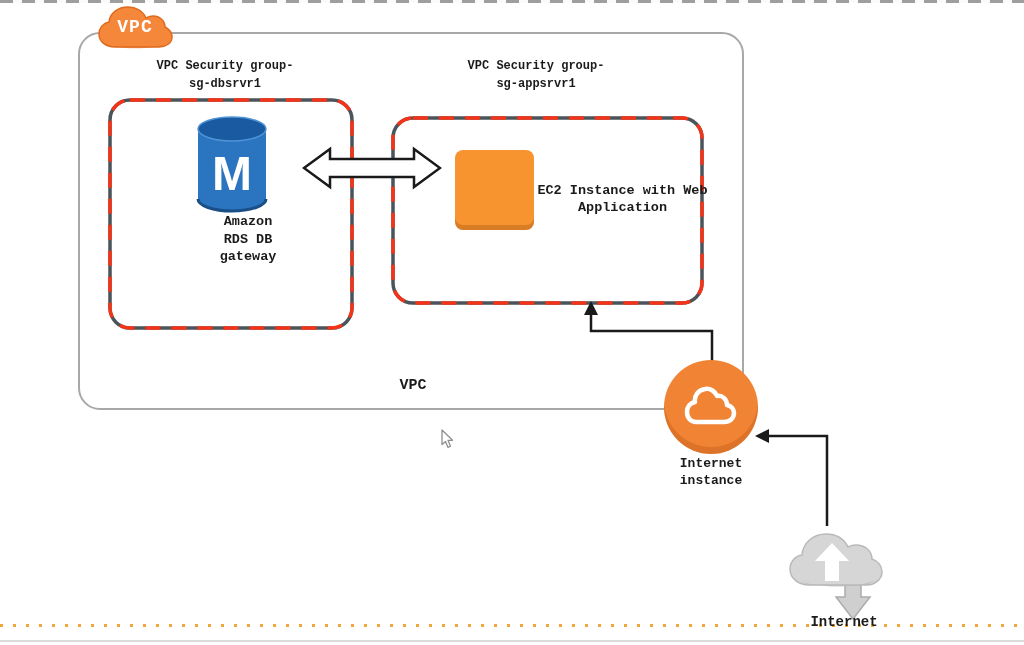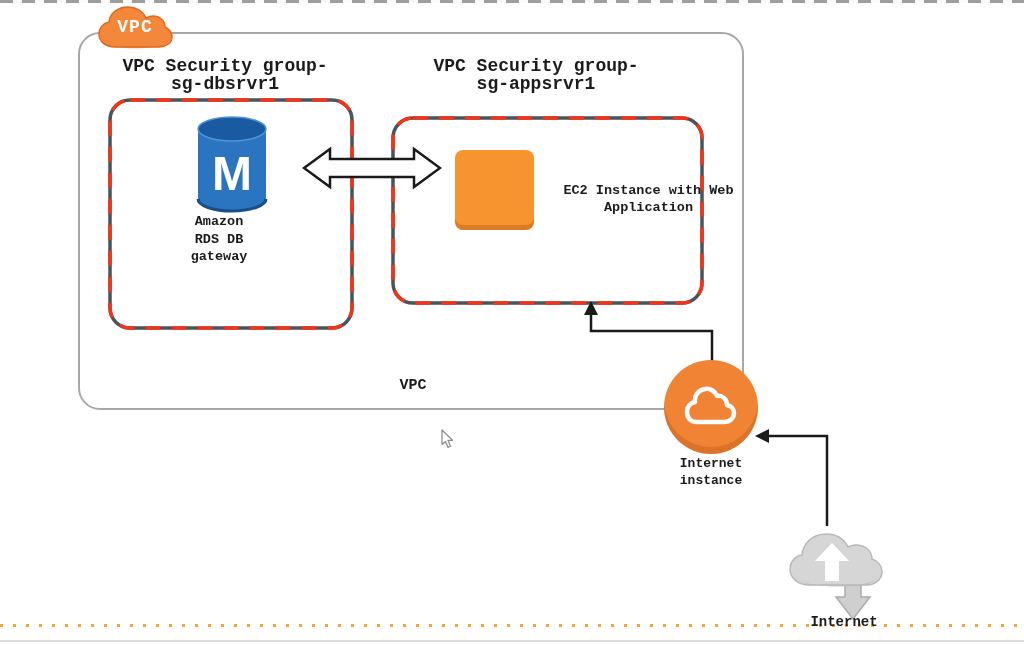--- a/index.html
+++ b/index.html
@@ -11,30 +11,30 @@
   
   .top-dashes{left:0;top:0;width:1024px;height:3px;opacity:.55;
     background:repeating-linear-gradient(to right,rgba(60,60,60,.9) 0 13px,rgba(210,210,210,.2) 13px 22px);}
   
   .vpc-box{left:78px;top:32px;width:662px;height:374px;border:2px solid #A8A8A8;border-radius:22px;background:transparent;}
   .vpc-label{left:353px;top:377px;width:120px;font-size:15px;}
   
   .vpc-badge-svg{left:95px;top:3px;width:80px;height:48px;}
   .vpc-badge-label{left:104px;top:17px;width:62px;font-size:18px;color:#ffffff;letter-spacing:1px;}
   
-  .sg-label{font-size:18px;line-height:17.5px;}
+  .sg-label{font-size:12px;line-height:17.5px;}
   .sg-db-label{left:120px;top:58px;width:210px;}
   .sg-app-label{left:431px;top:58px;width:210px;}
   
   .rds-svg{left:189px;top:114px;width:86px;height:100px;}
-  .rds-label{left:166px;top:213px;width:106px;font-size:13.5px;line-height:17.5px;}
+  .rds-label{left:195px;top:213px;width:106px;font-size:13.5px;line-height:17.5px;}
   
   .ec2-box{left:455px;top:150px;width:79px;height:80px;border-radius:8px;background:#F7942F;
     box-shadow:inset 0 -5px 0 rgba(140,70,10,.28);}
-  .ec2-label{left:556px;top:183px;width:185px;font-size:13.5px;line-height:16.5px;}
+  .ec2-label{left:530px;top:183px;width:185px;font-size:13.5px;line-height:16.5px;}
   
   .igw-circle{left:664px;top:360px;width:94px;height:94px;border-radius:50%;background:#F08334;
     box-shadow:inset 0 -7px 0 rgba(150,60,0,.22);display:flex;align-items:center;justify-content:center;}
   .igw-label{left:658px;top:456px;width:106px;font-size:13px;line-height:16.5px;}
   
   .internet-label{left:798px;top:614px;width:92px;font-size:14px;z-index:6;}
   .dotted-line{left:0;top:624px;width:1024px;height:3px;z-index:5;
     background:repeating-linear-gradient(to right,#F2A63B 0 3px,transparent 3px 13px);}
   .bottom-faint-line{left:0;top:640px;width:1024px;height:2px;background:#DCDCDC;}
   svg{display:block;}

